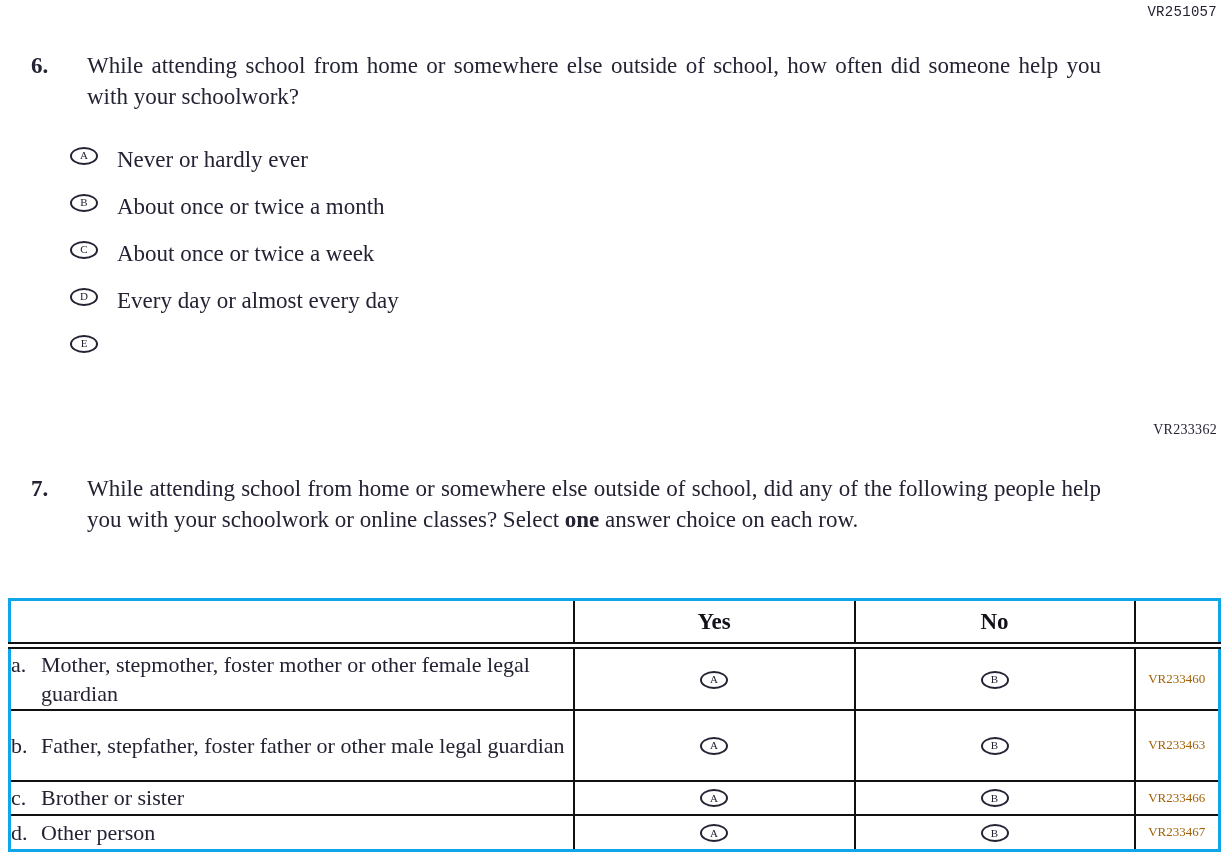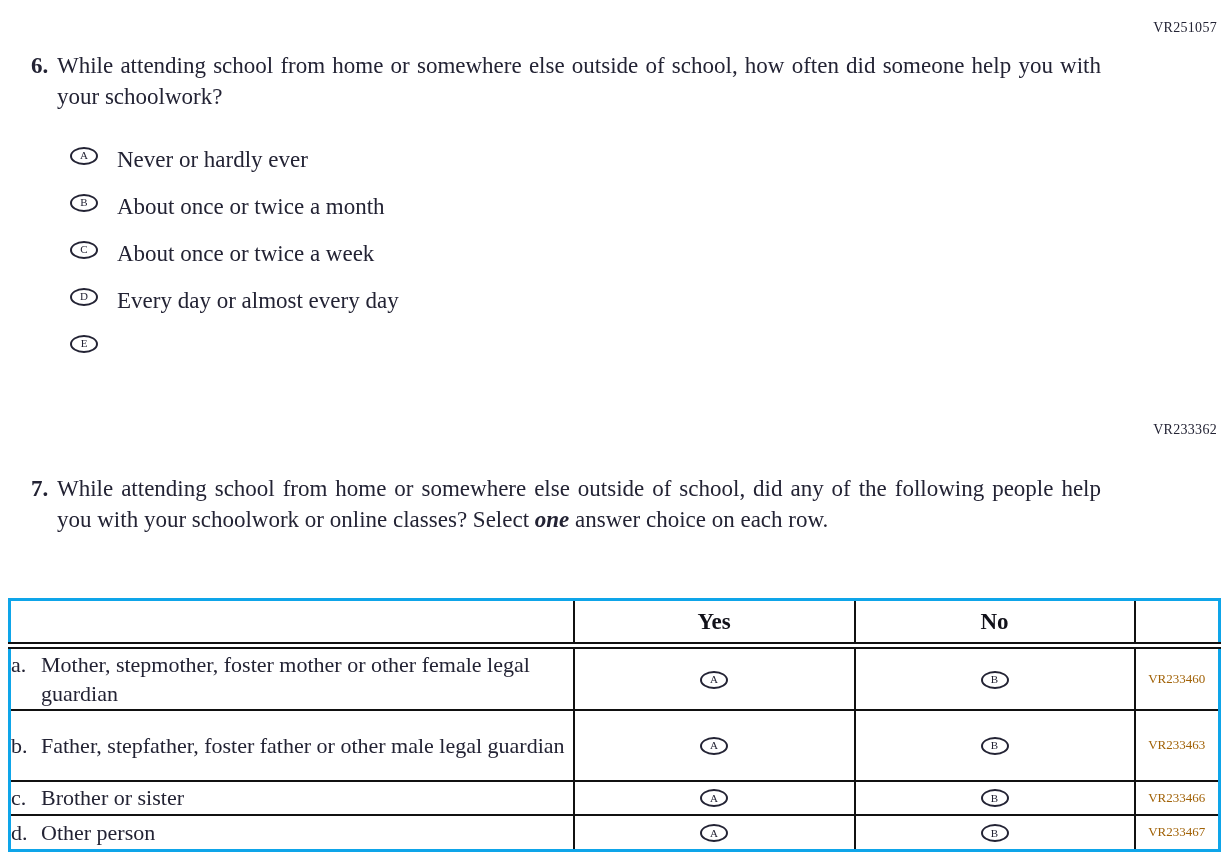--- a/index.html
+++ b/index.html
@@ -13,47 +13,47 @@
     color: #232334;
     overflow: hidden;
   }
   .vr-code {
     position: absolute;
     right: 8px;
     font-size: 14px;
     letter-spacing: 0.3px;
     color: #232334;
   }
-  #code-top { top: 20px; }
+  #code-top { top: 4px; font-family: Liberation Mono, monospace; }
   #code-mid { top: 422px; }
 
   .question-block {
     position: absolute;
     left: 31px;
     width: 1070px;
     display: flex;
     align-items: flex-start;
   }
   #q6-block { top: 50px; }
   #q7-block { top: 473px; }
   .q-number {
     font-weight: bold;
     font-size: 23px;
     line-height: 31px;
     width: 26px;
     flex: 0 0 26px;
   }
   .q-text {
-    margin-left: 0;
+    margin-left: 30px;
     font-size: 23px;
     line-height: 31px;
     text-align: justify;
     flex: 1 1 auto;
   }
-  .q-text .bold-word { font-weight: bold; font-style: italic; }
+  .q-text .bold-word { font-weight: bold; }
 
   .options {
     position: absolute;
     left: 70px;
     top: 132px;
     display: flex;
     flex-direction: column;
   }
   .option {
     display: flex;

